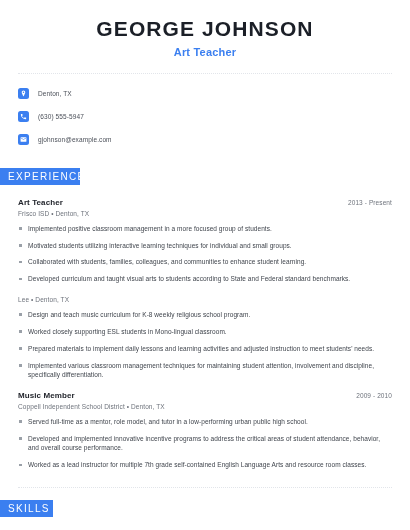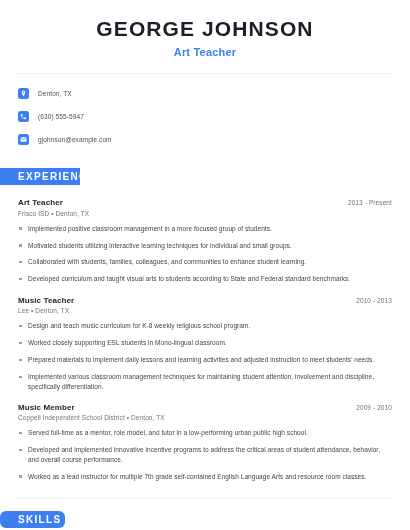--- a/index.html
+++ b/index.html
@@ -75,29 +75,29 @@
     font-size: 6.5px;
     color: #4a4f58;
     letter-spacing: 0.1px;
   }
 
   
   .section-bar {
     background: #3b7ff0;
     color: #ffffff;
     font-size: 10px;
-    font-weight: bold;
+    font-weight: normal;
     letter-spacing: 1.3px;
     height: 17px;
     line-height: 17px;
-    padding-left: 18px;
+    padding-left: 8px;
     width: 80px;
     margin-left: 0;
   }
-  .section-bar.skills-bar { width: 65px; border-radius: 6px; }
+  .section-bar.skills-bar { width: 53px; }
 
   .section-experience { margin-top: 19px; }
   .section-skills { margin-top: 12px; }
 
   
   .entries { padding: 0 18px; }
   .entry { margin-top: 12px; }
   .entry:first-child { margin-top: 13px; }
 
   .entry-head {
@@ -212,24 +212,20 @@
         <div class="entry-org">Frisco ISD  •  Denton, TX</div>
         <ul class="bullets">
           <li class="bullet">Implemented positive classroom management in a more focused group of students.</li>
           <li class="bullet">Motivated students utilizing interactive learning techniques for individual and small groups.</li>
           <li class="bullet">Collaborated with students, families, colleagues, and communities to enhance student learning.</li>
           <li class="bullet">Developed curriculum and taught visual arts to students according to State and Federal standard benchmarks.</li>
         </ul>
       </div>
 
       <div class="entry">
-        <div class="entry-head">
-          <span class="entry-role">Music Teacher</span>
-          <span class="entry-dates">2010 - 2013</span>
-        </div>
         <div class="entry-org">Lee  •  Denton, TX</div>
         <ul class="bullets">
           <li class="bullet">Design and teach music curriculum for K-8 weekly religious school program.</li>
           <li class="bullet">Worked closely supporting ESL students in Mono-lingual classroom.</li>
           <li class="bullet">Prepared materials to implement daily lessons and learning activities and adjusted instruction to meet students' needs.</li>
           <li class="bullet">Implemented various classroom management techniques for maintaining student attention, involvement and discipline, specifically differentiation.</li>
         </ul>
       </div>
 
       <div class="entry">

